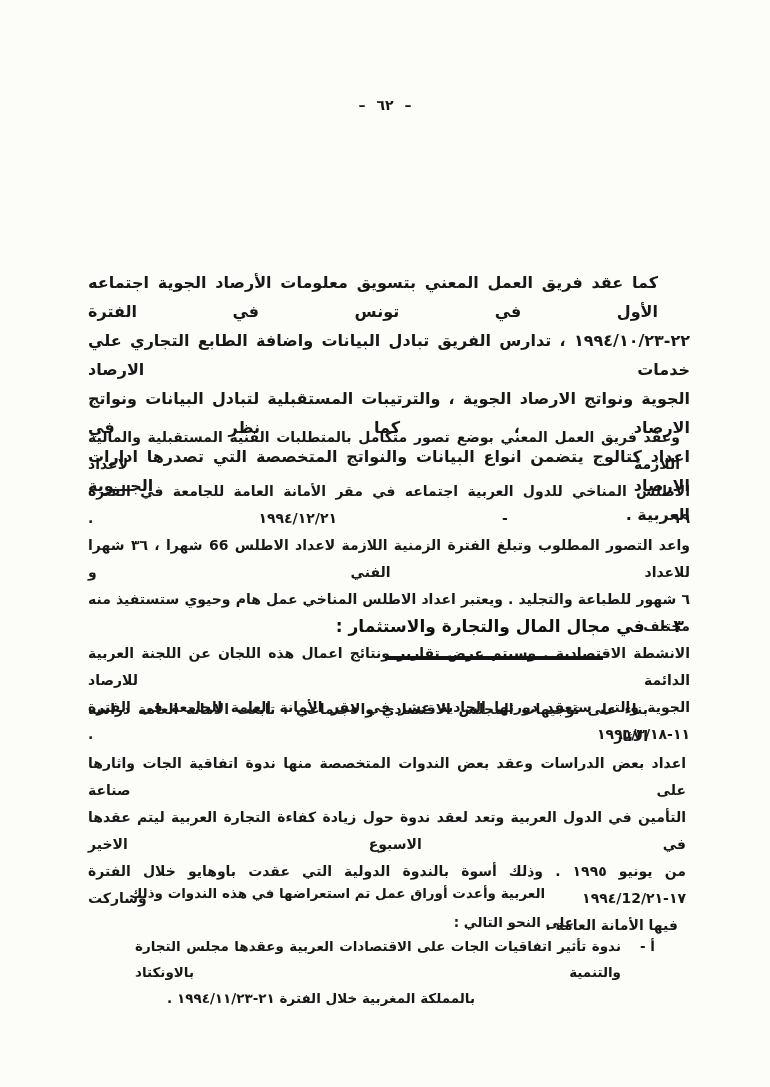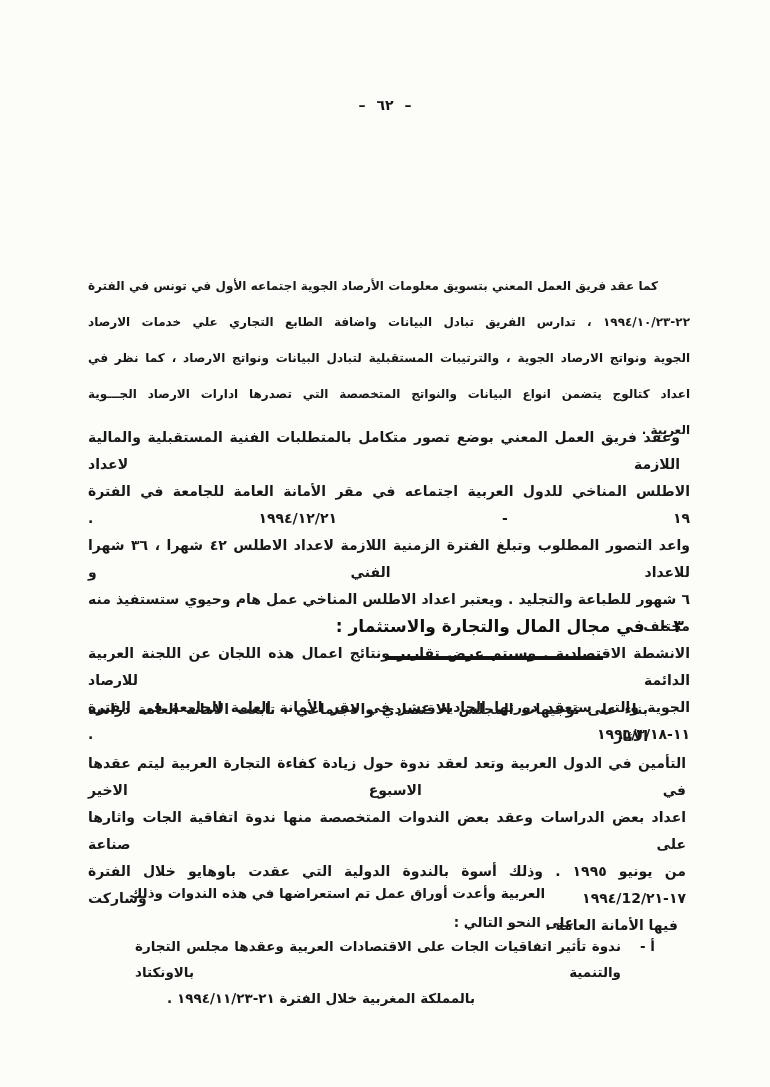--- a/index.html
+++ b/index.html
@@ -25,21 +25,21 @@
   .line{
     text-align:justify;
     text-align-last:justify;
     -moz-text-align-last:justify;
   }
   .line.end{
     text-align:left;
     text-align-last:right;
     -moz-text-align-last:right;
   }
-  #p1{top:268px;right:80px;left:88px;font-size:12px;line-height:36px;}
+  #p1{top:268px;right:80px;left:88px;font-size:16px;line-height:29px;}
   #p2{top:424px;right:80px;left:88px;font-size:14px;line-height:27px;}
   #p3{top:696px;right:84px;left:88px;font-size:14px;line-height:27px;}
   #p4{top:879px;right:146px;left:130px;font-size:13.5px;line-height:29px;}
   #lst{top:933px;right:115px;left:135px;font-size:13.5px;line-height:26px;}
   .indent32{padding-right:32px;}
   .indent10{padding-right:10px;}
   .indent38{padding-right:38px;}
   .indent8{padding-right:8px;}
   .indent50{padding-right:50px;}
   .heading{
@@ -74,36 +74,36 @@
     <div class="line indent32">كما عقد فريق العمل المعني بتسويق معلومات الأرصاد الجوية اجتماعه الأول في تونس في الفترة</div>
     <div class="line">‭١٩٩٤/١٠/٢٣-٢٢‬ ، تدارس الفريق تبادل البيانات واضافة الطابع التجاري علي خدمات الارصاد</div>
     <div class="line">الجوية ونواتج الارصاد الجوية ، والترتيبات المستقبلية لتبادل البيانات ونواتج الارصاد ، كما نظر في</div>
     <div class="line">اعداد كتالوج يتضمن انواع البيانات والنواتج المتخصصة التي تصدرها ادارات الارصاد الجـــوية</div>
     <div class="line end">العربية .</div>
   </div>
 
   <div class="block" id="p2">
     <div class="line indent10">وعقد فريق العمل المعني بوضع تصور متكامل بالمتطلبات الفنية المستقبلية والمالية اللازمة لاعداد</div>
     <div class="line">الاطلس المناخي للدول العربية اجتماعه في مقر الأمانة العامة للجامعة في الفترة ‭١٩٩٤/١٢/٢١ - ١٩‬ .</div>
-    <div class="line">واعد التصور المطلوب وتبلغ الفترة الزمنية اللازمة لاعداد الاطلس ٤٢ شهرا ، ٣٦ شهرا للاعداد الفني و</div>
+    <div class="line">واعد التصور المطلوب وتبلغ الفترة الزمنية اللازمة لاعداد الاطلس 66 شهرا ، ٣٦ شهرا للاعداد الفني و</div>
     <div class="line">٦ شهور للطباعة والتجليد . ويعتبر اعداد الاطلس المناخي عمل هام وحيوي ستستفيذ منه مختلف</div>
     <div class="line">الانشطة الاقتصادية . وسيتم عرض تقارير ونتائج اعمال هذه اللجان عن اللجنة العربية الدائمة للارصاد</div>
     <div class="line">الجوية والتي ستعقد دورتها الحادية عشر في مقر الأمانة العامة للجامعة في الفترة ‭١٩٩٥/٣/١٨-١١‬ .</div>
   </div>
 
   <div class="heading">
     <span class="num">٣ -</span>
     <span>في مجال المال والتجارة والاستثمار :</span>
   </div>
   <div class="rule"></div>
 
   <div class="block" id="p3">
     <div class="line indent38">بناء على توجيهات المجلس الاقتصادي والاجتماعي ، تابعت الامانة العامة دراسة الاثار</div>
+    <div class="line">اعداد بعض الدراسات وعقد بعض الندوات المتخصصة منها ندوة اتفاقية الجات واثارها على صناعة</div>
     <div class="line">التأمين في الدول العربية وتعد لعقد ندوة حول زيادة كفاءة التجارة العربية ليتم عقدها في الاسبوع الاخير</div>
-    <div class="line">اعداد بعض الدراسات وعقد بعض الندوات المتخصصة منها ندوة اتفاقية الجات واثارها على صناعة</div>
     <div class="line">من يونيو ١٩٩٥ . وذلك أسوة بالندوة الدولية التي عقدت باوهايو خلال الفترة ‭١٩٩٤/12/٢١-١٧‬ وشاركت</div>
     <div class="line end indent8">فيها الأمانة العامة .</div>
   </div>
 
   <div class="block" id="p4">
     <div class="line end indent50">العربية وأعدت أوراق عمل تم استعراضها في هذه الندوات وذلك على النحو التالي :</div>
   </div>
 
   <div class="block" id="lst">
     <div class="li-row">

